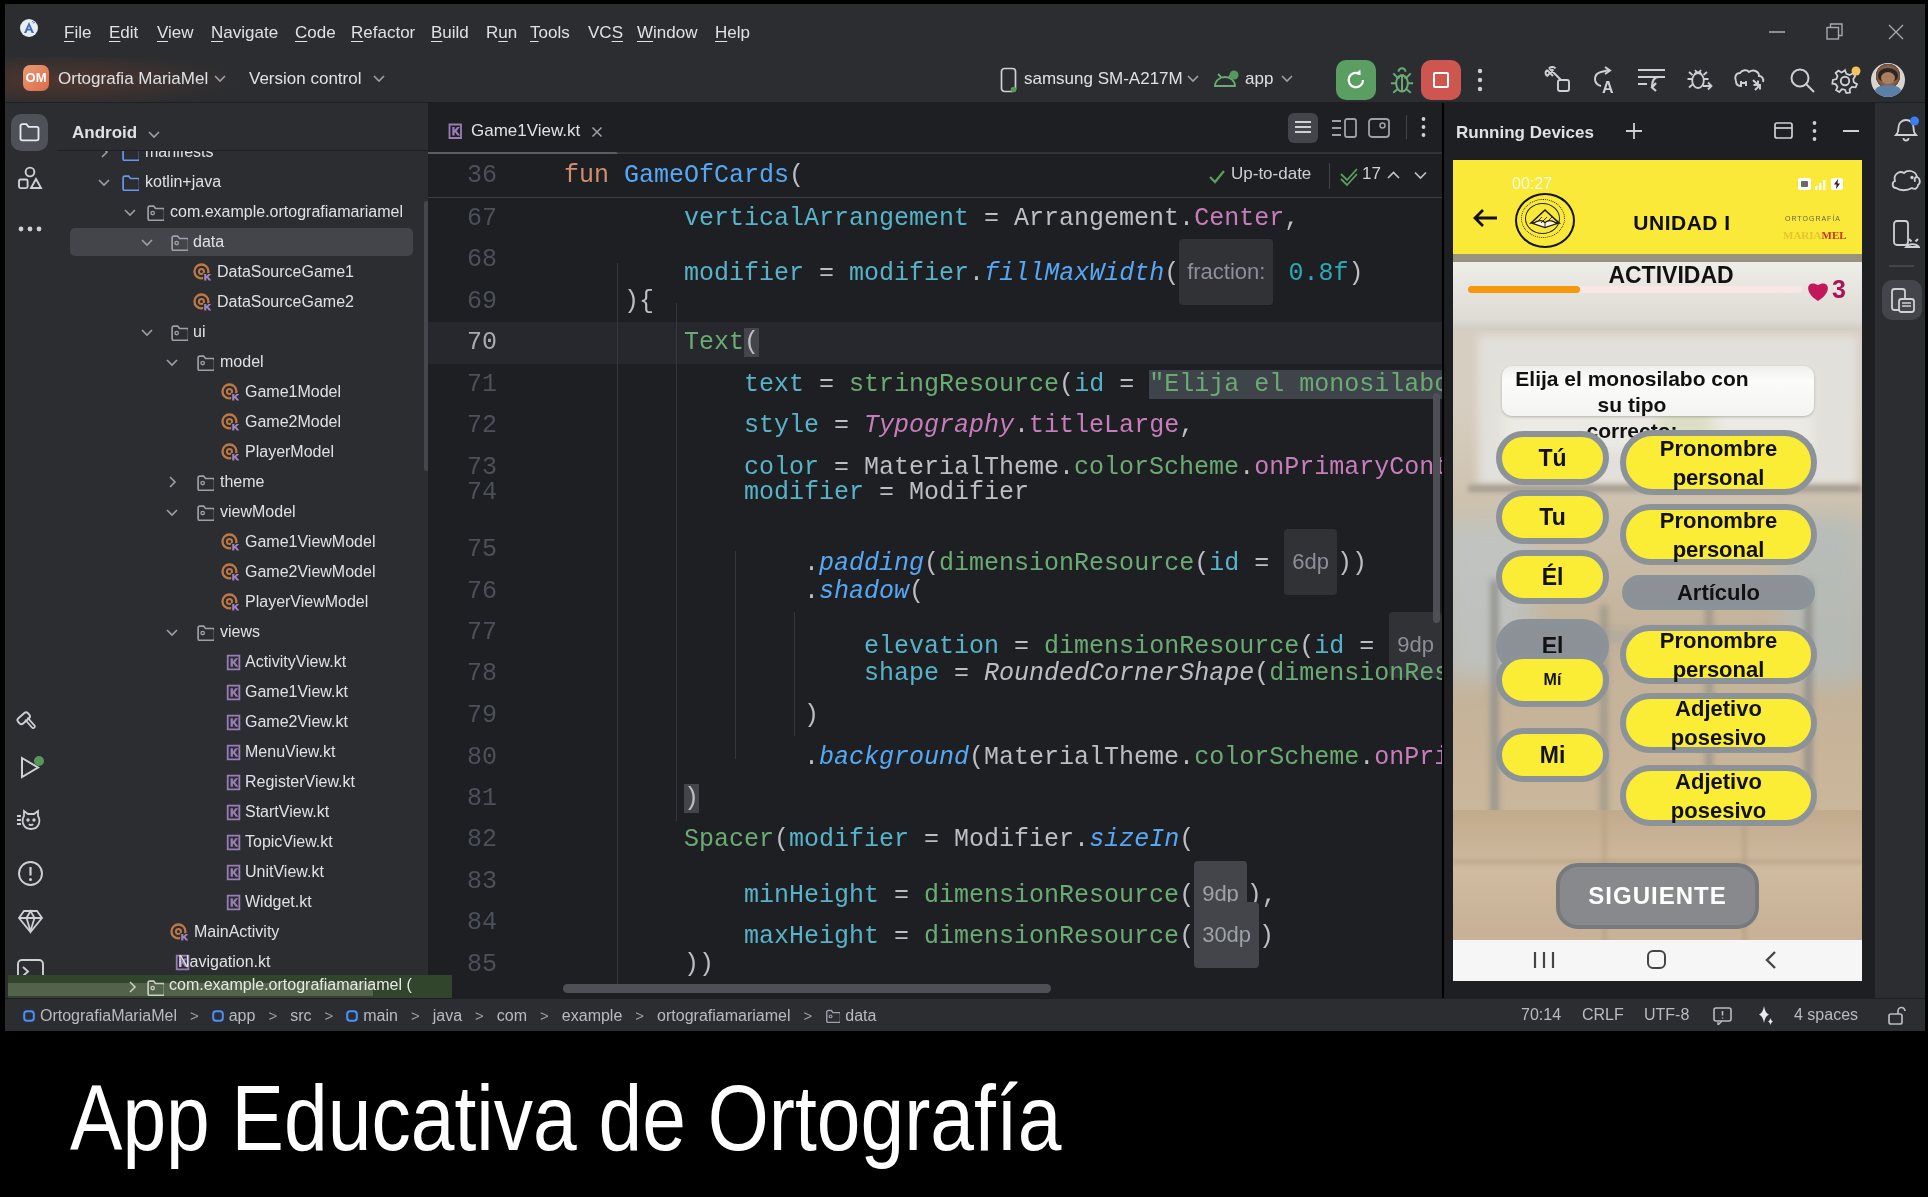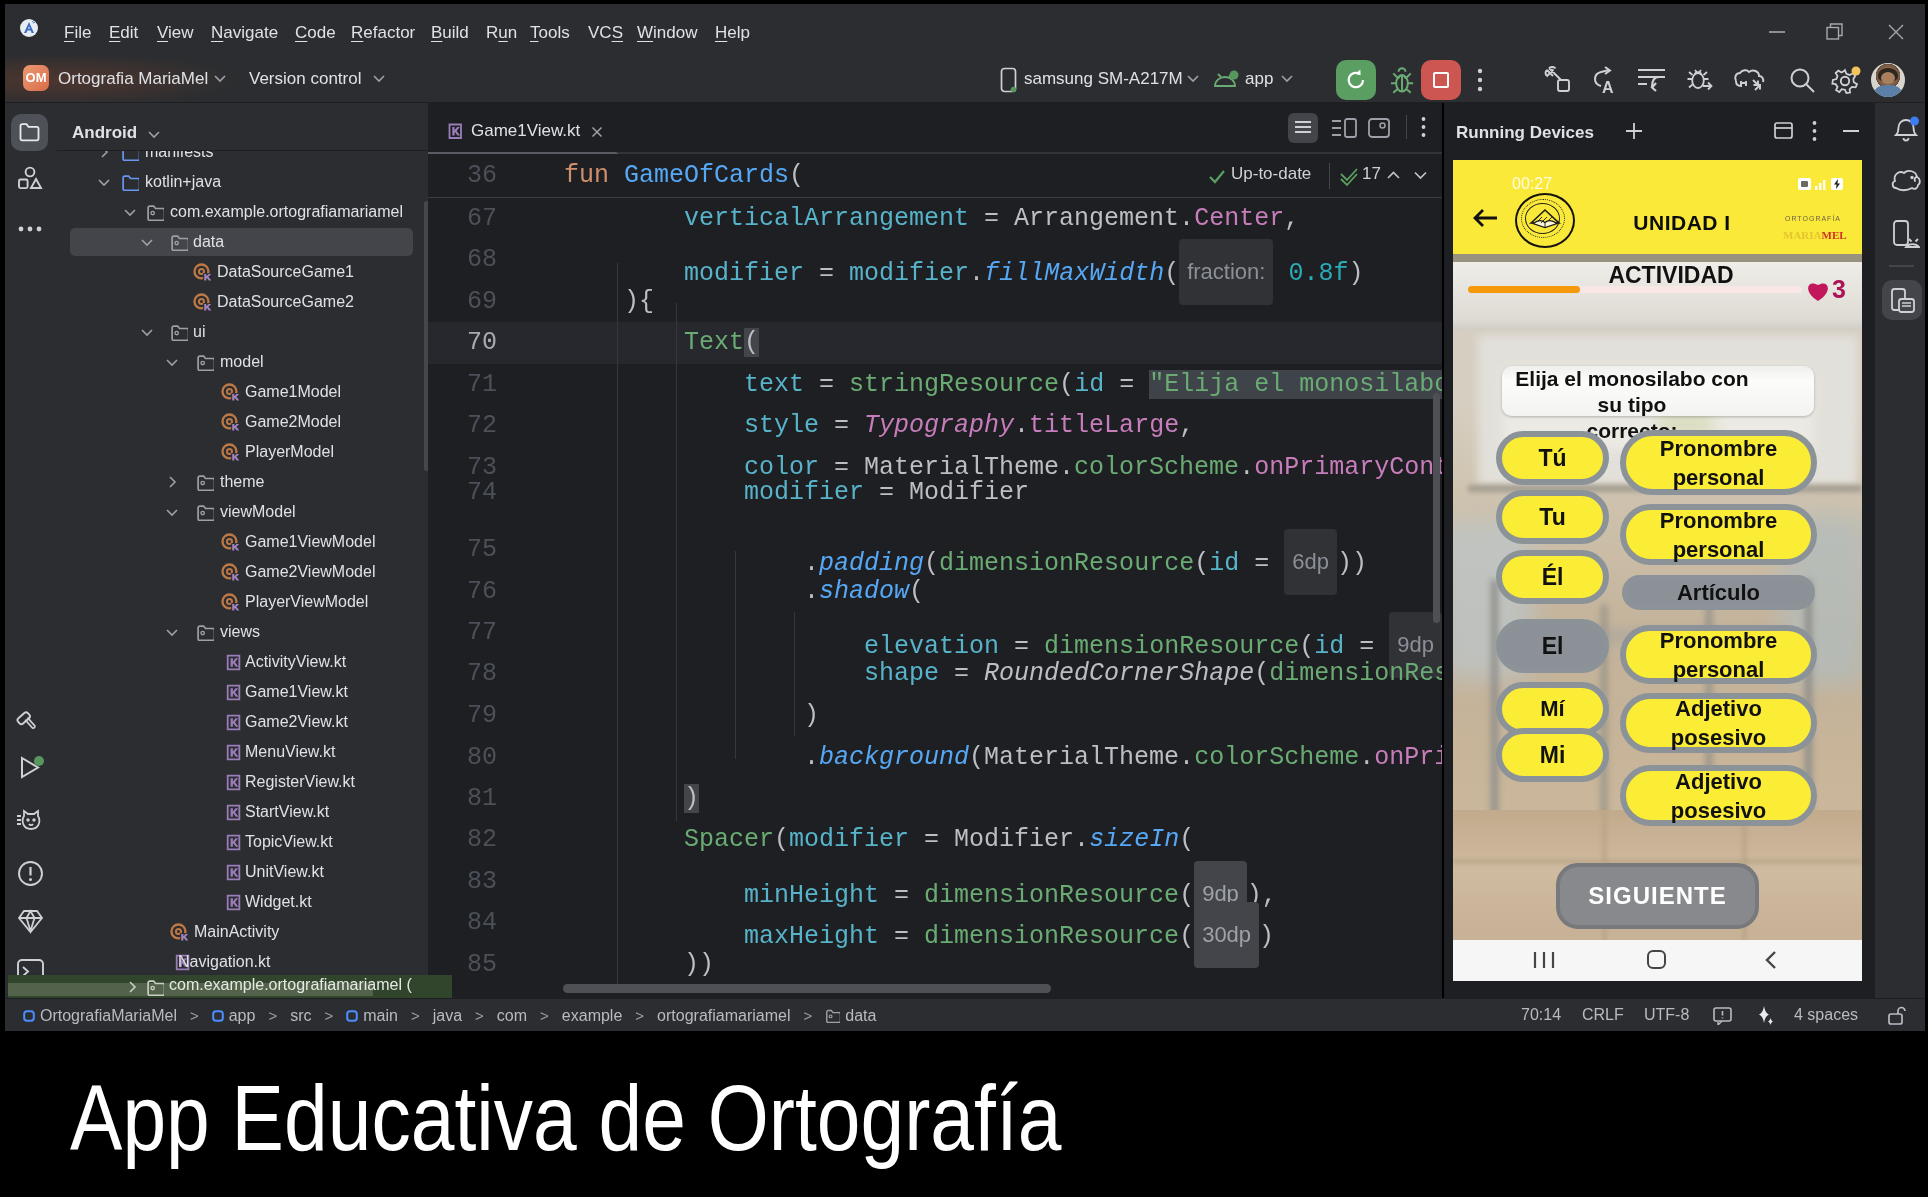--- a/index.html
+++ b/index.html
@@ -697,21 +697,21 @@
     <div class="abs" style="left:49px;top:206px;width:260px;text-align:center;color:#111;font-size:21px;font-weight:800;line-height:26px;">Elija el monosilabo con su tipo<br>correcto:</div>
 
     <div class="pill" style="left:43px;top:271px;width:113px;height:54px;font-size:23px;">Tú</div>
     <div class="pill" style="left:167px;top:270px;width:197px;height:65px;font-size:22px;line-height:29px;">Pronombre<br>personal</div>
     <div class="pill" style="left:43px;top:330px;width:113px;height:54px;font-size:23px;">Tu</div>
     <div class="pill" style="left:167px;top:344px;width:197px;height:61px;font-size:22px;line-height:29px;">Pronombre<br>personal</div>
     <div class="pill" style="left:43px;top:390px;width:113px;height:54px;font-size:23px;">Él</div>
     <div class="pill gray" style="left:169px;top:415px;width:193px;height:35px;font-size:22px;">Artículo</div>
     <div class="pill gray" style="left:43px;top:459px;width:113px;height:54px;font-size:23px;">El</div>
     <div class="pill" style="left:167px;top:465px;width:197px;height:59px;font-size:22px;line-height:29px;">Pronombre<br>personal</div>
-    <div class="pill" style="left:43px;top:522px;width:113px;height:54px;font-size:22px;">Mí</div>
+    <div class="pill" style="left:43px;top:493px;width:113px;height:54px;font-size:16px;">Mí</div>
     <div class="pill" style="left:167px;top:533px;width:197px;height:60px;font-size:22px;line-height:29px;">Adjetivo<br>posesivo</div>
     <div class="pill" style="left:43px;top:568px;width:113px;height:54px;font-size:23px;">Mi</div>
     <div class="pill" style="left:167px;top:605px;width:197px;height:61px;font-size:22px;line-height:29px;">Adjetivo<br>posesivo</div>
 
     <div class="abs" style="left:103px;top:703px;width:203px;height:66px;border-radius:22px;background:#87898d;border:4px solid #77797d;color:#fff;font-weight:800;font-size:24px;letter-spacing:1px;display:flex;align-items:center;justify-content:center;">SIGUIENTE</div>
 
     <div class="abs" style="left:0;top:780px;width:409px;height:41px;background:#f6f6f6;"></div>
     <svg class="abs" style="left:80px;top:791px;" width="22" height="18" viewBox="0 0 22 18">
         <g stroke="#454545" stroke-width="2.2">
           <path d="M2 1 V17 M11 1 V17 M20 1 V17"></path>

